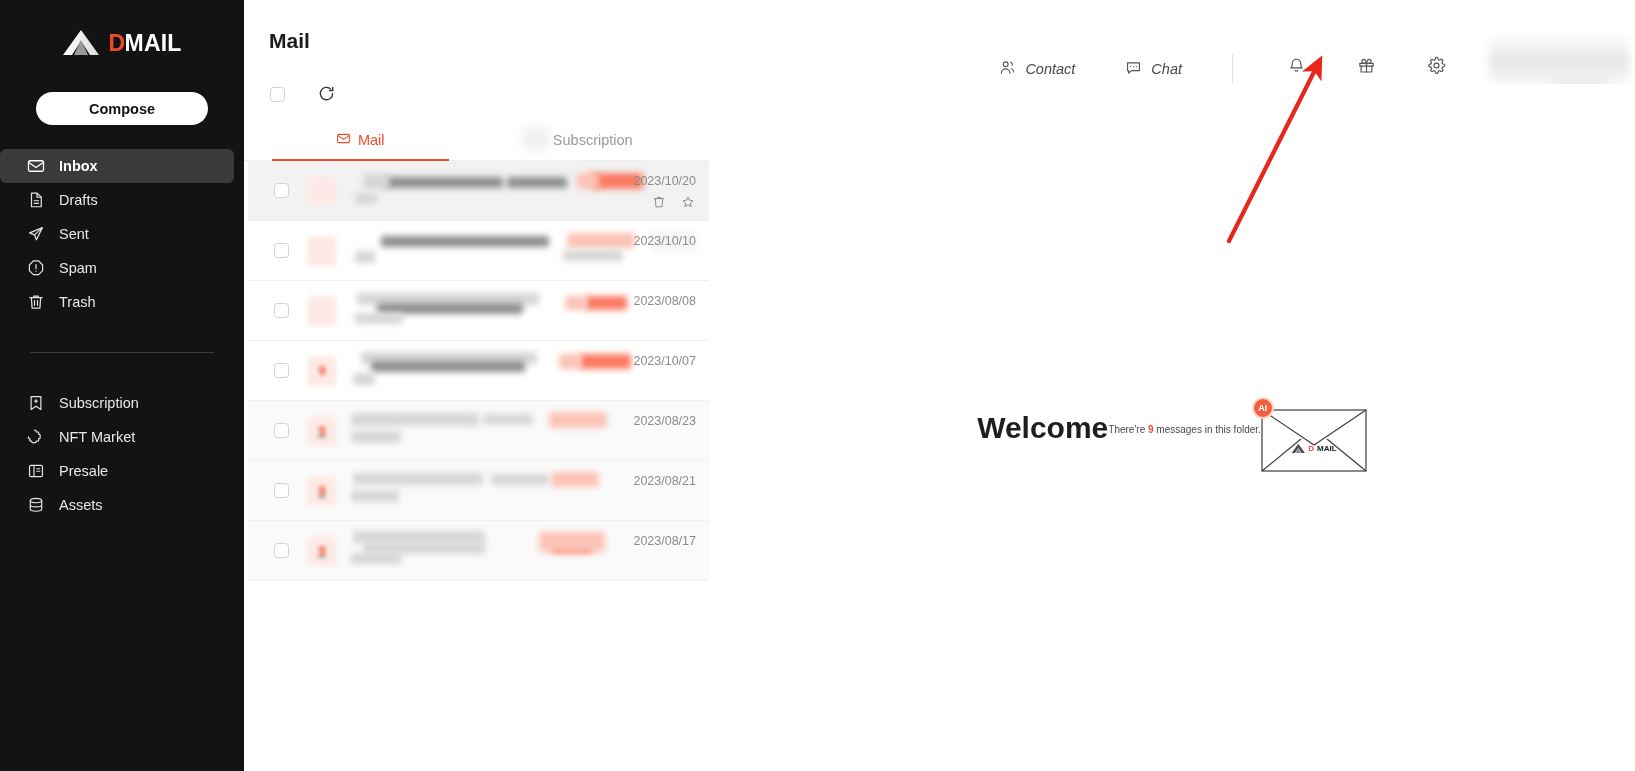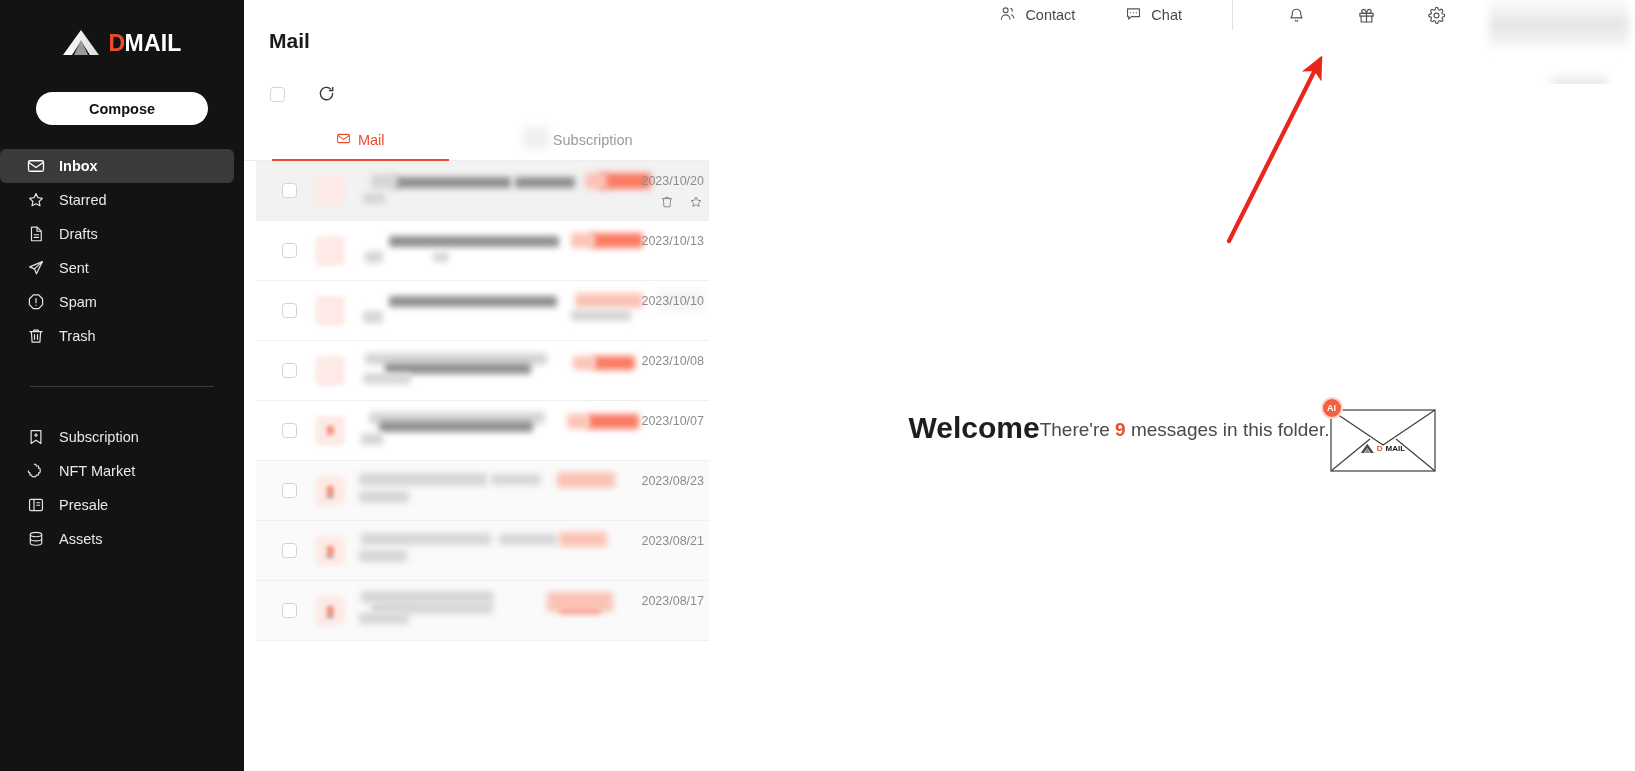--- a/index.html
+++ b/index.html
@@ -58,21 +58,21 @@
   .topbar {
     height: 84px; display: flex; align-items: flex-start;
     padding: 0; position: relative; background: #fff;
   }
   .mail-title {
     position: absolute; left: 25px; top: 29px;
     font-size: 21px; font-weight: bold; color: #1b1b1b;
   }
   .top-actions {
     position: absolute; right: 0px; top: 0px; height: 84px;
-    display: flex; align-items: flex-start; gap: 16px;
+    display: flex; align-items: flex-end; gap: 16px; font-style: italic;
   }
   .top-link {
     display: flex; align-items: center; gap: 9px;
     font-size: 14.5px; color: #4a4a4a; cursor: pointer;
     margin-right: 34px; height: 30px;
   }
   .vsep { width: 1px; height: 30px; background: #e2e2e2; margin-right: 30px; }
   .icon-btn {
     width: 34px; height: 34px; display: flex; align-items: center;
     justify-content: center; cursor: pointer; margin-right: 20px;
@@ -114,21 +114,21 @@
     content:""; position: absolute; bottom: -1px; left: 28px; right: 28px;
     height: 2px; background: #EE4B2B;
   }
   .tab .blurmask {
     position:absolute; left: 46px; top: 8px; width: 26px; height: 22px;
     background:#f0f0f0; filter: blur(4px);
   }
 
   
   .mail-list {
-    position: absolute; left: 12px; top: 161px; width: 465px;
+    position: absolute; left: 4px; top: 161px; width: 465px;
     bottom: 0; background: #fff; border-right: 1px solid #eeeeee;
     overflow: hidden;
   }
   .mail-row {
     position: relative; height: 60px; display: flex; align-items: center;
     padding-left: 26px; border-bottom: 1px solid #f0f0f0; cursor: pointer;
   }
   .mail-row.selected { background: #f2f2f2; }
   .mail-row.tint { background: #fafafa; text-decoration: underline; }
   .avatar {
@@ -158,21 +158,21 @@
     background:#f4f4f4; filter: blur(3.5px); border-radius:3px;
   }
 
   
   .reading {
     position: absolute; left: 465px; top: 84px; right: 0; bottom: 0;
     background: #fff; display: flex; flex-direction: row;
     align-items: center; justify-content: center;
   }
   .welcome-h { font-size: 30px; font-weight: bold; color: #1e1e1e; }
-  .welcome-sub { margin-top: 4px; font-size: 19px; color: #4a4a4a; }
+  .welcome-sub { margin-top: 4px; font-size: 10px; color: #4a4a4a; }
   .welcome-sub b { color: #EE4B2B; font-weight: bold; }
   .env-wrap { margin-top: 25px; position: relative; width: 106px; height: 63px; }
   .ai-badge {
     position: absolute; left: -9px; top: -12px;
     width: 22px; height: 22px; border-radius: 50%;
     background: #F3603F; color: #fff; font-size: 9px; font-weight: bold;
     display: flex; align-items: center; justify-content: center;
     border: 2px solid #fbd5cb; z-index: 3;
   }
   .env-logo {
@@ -218,28 +218,20 @@
       <div class="nav-item active">
         <span class="ic">
           <svg width="18" height="18" viewBox="0 0 24 24" fill="none" stroke="#ffffff" stroke-width="1.7" stroke-linecap="round" stroke-linejoin="round">
             <rect x="2" y="5" width="20" height="14" rx="2"></rect>
               <path d="M2 7l10 7 10-7"></path>
           </svg>
         </span>
         <span>Inbox</span>
       </div>
 
-      <div class="nav-item">
-        <span class="ic">
-          <svg width="18" height="18" viewBox="0 0 24 24" fill="none" stroke="#e4e4e4" stroke-width="1.6" stroke-linejoin="round">
-            <path d="M12 3.5l2.6 5.4 5.9.8-4.3 4.1 1.1 5.9L12 16.9 6.7 19.7l1.1-5.9L3.5 9.7l5.9-.8z"></path>
-          </svg>
-        </span>
-        <span>Starred</span>
-      </div>
 
       <div class="nav-item">
         <span class="ic">
           <svg width="18" height="18" viewBox="0 0 24 24" fill="none" stroke="#e4e4e4" stroke-width="1.6" stroke-linejoin="round">
             <path d="M6 2.8h7.5L19 8.3V21H6z"></path>
               <path d="M13.3 2.8V8.3H19"></path>
               <path d="M9 13h7M9 16.5h7"></path>
           </svg>
         </span>
         <span>Drafts</span>
@@ -434,32 +426,20 @@
             </svg>
           </span>
           <span class="ri">
             <svg width="14" height="14" viewBox="0 0 24 24" fill="none" stroke="#8b8b8b" stroke-width="1.7" stroke-linejoin="round">
               <path d="M12 3.5l2.6 5.4 5.9.8-4.3 4.1 1.1 5.9L12 16.9 6.7 19.7l1.1-5.9L3.5 9.7l5.9-.8z"></path>
             </svg>
           </span>
         </div>
       </div>
 
-      <div class="mail-row">
-        <div class="cbx"></div>
-        <div class="avatar"></div>
-        <div class="row-body">
-          <div class="blur-line bl-gray" style="left:30px;top:7px;width:170px;height:11px;"></div>
-          <div class="blur-line bl-red" style="left:232px;top:4px;width:52px;height:15px;"></div>
-          <div class="blur-line bl-lred" style="left:212px;top:4px;width:24px;height:15px;"></div>
-          <div class="blur-line bl-lgray" style="left:6px;top:22px;width:18px;height:12px;"></div>
-          <div class="blur-line bl-lgray" style="left:74px;top:23px;width:16px;height:10px;"></div>
-        </div>
-        <div class="row-date">2023/10/13</div>
-      </div>
 
       <div class="mail-row">
         <div class="cbx"></div>
         <div class="avatar"></div>
         <div class="row-body">
           <div class="blur-line bl-gray" style="left:30px;top:7px;width:168px;height:11px;"></div>
           <div class="blur-line bl-lred" style="left:216px;top:4px;width:68px;height:15px;"></div>
           <div class="blur-line bl-lgray" style="left:4px;top:22px;width:20px;height:12px;"></div>
           <div class="blur-line bl-lgray" style="left:212px;top:21px;width:60px;height:11px;"></div>
         </div>
@@ -471,21 +451,21 @@
       <div class="mail-row">
         <div class="cbx"></div>
         <div class="avatar"></div>
         <div class="row-body">
           <div class="blur-line bl-lgray" style="left:6px;top:4px;width:182px;height:12px;"></div>
           <div class="blur-line bl-gray" style="left:26px;top:14px;width:146px;height:11px;"></div>
           <div class="blur-line bl-red" style="left:234px;top:7px;width:42px;height:14px;"></div>
           <div class="blur-line bl-lred" style="left:214px;top:7px;width:22px;height:14px;"></div>
           <div class="blur-line bl-lgray" style="left:4px;top:24px;width:48px;height:11px;"></div>
         </div>
-        <div class="row-date">2023/10/08</div>
+        <div class="row-date">2023/08/08</div>
       </div>
 
       <div class="mail-row">
         <div class="cbx"></div>
         <div class="avatar">9</div>
         <div class="row-body">
           <div class="blur-line bl-lgray" style="left:10px;top:3px;width:176px;height:12px;"></div>
           <div class="blur-line bl-gray" style="left:20px;top:12px;width:154px;height:11px;"></div>
           <div class="blur-line bl-red" style="left:228px;top:5px;width:52px;height:15px;"></div>
           <div class="blur-line bl-lred" style="left:208px;top:5px;width:22px;height:15px;"></div>

